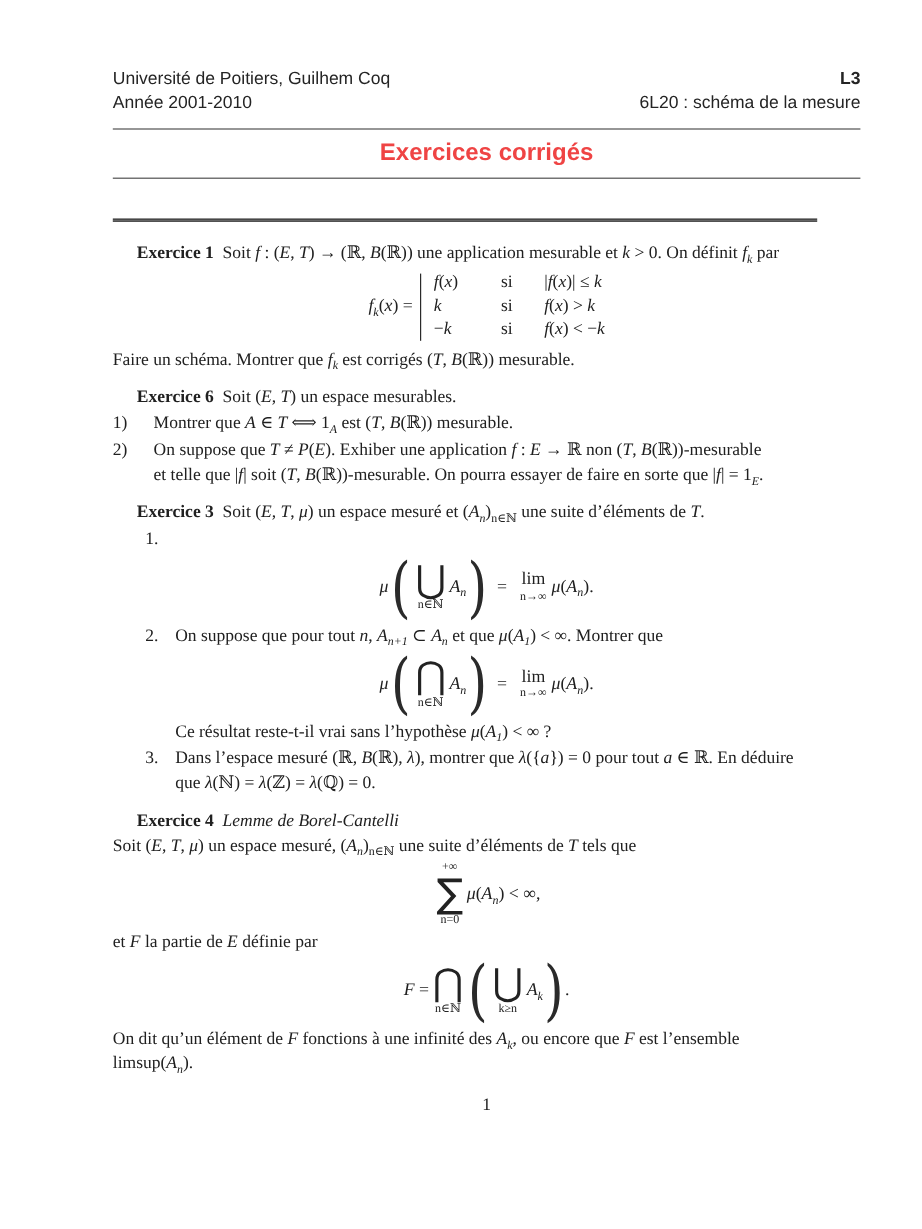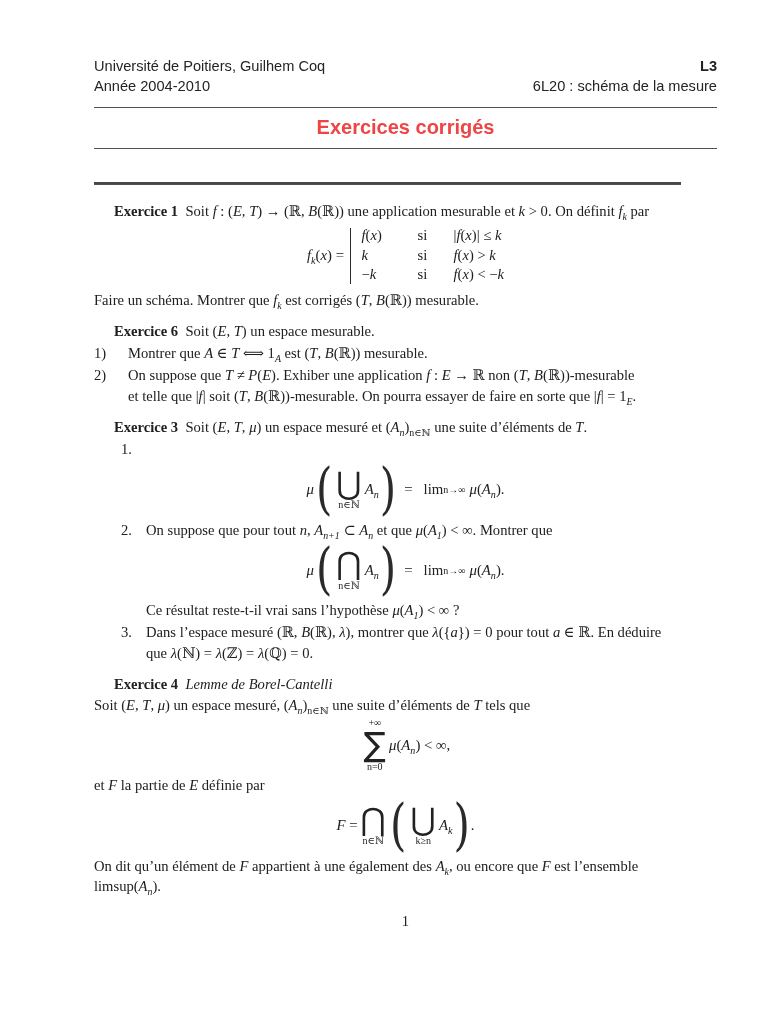--- a/index.html
+++ b/index.html
@@ -54,40 +54,40 @@
   .rel{margin:0 7px;}
   .bigparen{display:inline-block;font-family:"DejaVu Serif",serif;font-size:38px;
             line-height:1;transform:scaleY(1.3);color:#2a2a2a;margin:0 1px;font-weight:400;}
   .bigparen.tall{font-size:42px;transform:scaleY(1.32);}
   .bigop{display:inline-flex;flex-direction:column;align-items:center;margin:0 3px;}
   .bigop .op{font-family:"DejaVu Sans","DejaVu Serif",sans-serif;font-size:31px;line-height:.95;color:#222;}
   .under,.over{font-size:10px;line-height:1;color:#222;}
   .bigop .under{margin-top:2px;}
   .sumop .over{margin-bottom:1px;}
   .sumop .op{font-size:33px;}
-  .limop{display:inline-flex;flex-direction:row;align-items:center;margin:0 4px;}
+  .limop{display:inline-flex;flex-direction:column;align-items:center;margin:0 4px;}
   .limop .lim{font-size:14.8px;line-height:1;}
   .limop .under{margin-top:2px;}
   .term{white-space:nowrap;}
 
   
   .cases-bar{width:1.4px;background:#2a2a2a;height:56px;margin:0 10px 0 6px;flex:none;}
   .cases-rows{display:grid;grid-template-columns:56px 36px auto;row-gap:0;
               font-size:14.6px;line-height:19.5px;align-items:baseline;}
 </style>
 </head>
 <body>
 
 <div class="page">
   <div class="content">
 
     <div class="doc-header">
       <div class="hdr-left">
         <div>Université de Poitiers, Guilhem Coq</div>
-        <div>Année 2004-2010</div>
+        <div>Année 2001-2010</div>
       </div>
       <div class="hdr-right">
         <div class="lvl">L3</div>
         <div>6L20 : schéma de la mesure</div>
       </div>
     </div>
 
     <div class="rule rule-1"></div>
     <div class="doc-title">Exercices corrigés</div>
     <div class="rule"></div>
@@ -110,21 +110,21 @@
         <span class="c-si">si</span>
         <span class="c-cond"><span class="sg-i">f</span><span class="sg-r">(</span><span class="sg-i">x</span><span class="sg-r">) &gt; </span><span class="sg-i">k</span></span>
         <span class="c-val"><span class="sg-r">−</span><span class="sg-i">k</span></span>
         <span class="c-si">si</span>
         <span class="c-cond"><span class="sg-i">f</span><span class="sg-r">(</span><span class="sg-i">x</span><span class="sg-r">) &lt; −</span><span class="sg-i">k</span></span>
       </span>
     </div>
 
     <div class="para"><span class="sg-r">Faire un schéma. Montrer que </span><span class="sg-i">f</span><sub class="sg-s">k</sub><span class="sg-r"> est corrigés (</span><span class="sg-i">T</span><span class="sg-r">, </span><span class="sg-i">B</span><span class="sg-r">(ℝ)) mesurable.</span></div>
 
-    <div class="para gap"><span class="sg-b">Exercice 6</span><span class="sg-r">&nbsp; Soit (</span><span class="sg-i">E</span><span class="sg-r">, </span><span class="sg-i">T</span><span class="sg-r">) un espace mesurable.</span></div>
+    <div class="para gap"><span class="sg-b">Exercice 6</span><span class="sg-r">&nbsp; Soit (</span><span class="sg-i">E</span><span class="sg-r">, </span><span class="sg-i">T</span><span class="sg-r">) un espace mesurables.</span></div>
     <div class="item">
       <span class="lbl">1)</span>
       <span class="body">
         <span class="line"><span class="sg-r">Montrer que </span><span class="sg-i">A</span><span class="sg-r"> ∈ </span><span class="sg-i">T</span><span class="sg-r"> ⟺ 1</span><sub class="sg-s">A</sub><span class="sg-r"> est (</span><span class="sg-i">T</span><span class="sg-r">, </span><span class="sg-i">B</span><span class="sg-r">(ℝ)) mesurable.</span></span>
       </span>
     </div>
     <div class="item">
       <span class="lbl">2)</span>
       <span class="body">
         <span class="line"><span class="sg-r">On suppose que </span><span class="sg-i">T</span><span class="sg-r"> ≠ </span><span class="sg-i">P</span><span class="sg-r">(</span><span class="sg-i">E</span><span class="sg-r">). Exhiber une application </span><span class="sg-i">f</span><span class="sg-r"> : </span><span class="sg-i">E</span><span class="sg-r"> → ℝ non (</span><span class="sg-i">T</span><span class="sg-r">, </span><span class="sg-i">B</span><span class="sg-r">(ℝ))-mesurable</span></span>
@@ -211,18 +211,18 @@
       <span class="bigparen tall">(</span>
       <span class="bigop">
         <span class="op">⋃</span>
         <span class="under">k≥n</span>
       </span>
       <span class="term"><span class="sg-i">A</span><sub class="sg-s">k</sub></span>
       <span class="bigparen tall">)</span>
       <span>.</span>
     </div>
 
-    <div class="para"><span class="sg-r">On dit qu’un élément de </span><span class="sg-i">F</span><span class="sg-r"> appartient à une également des </span><span class="sg-i">A</span><sub class="sg-s">k</sub><span class="sg-r">, ou encore que </span><span class="sg-i">F</span><span class="sg-r"> est l’ensemble</span></div>
+    <div class="para"><span class="sg-r">On dit qu’un élément de </span><span class="sg-i">F</span><span class="sg-r"> fonctions à une infinité des </span><span class="sg-i">A</span><sub class="sg-s">k</sub><span class="sg-r">, ou encore que </span><span class="sg-i">F</span><span class="sg-r"> est l’ensemble</span></div>
     <div class="para"><span class="sg-r">limsup(</span><span class="sg-i">A</span><sub class="sg-s">n</sub><span class="sg-r">).</span></div>
 
     <div class="page-num">1</div>
   </div>
 </div>
 
 </body></html>

